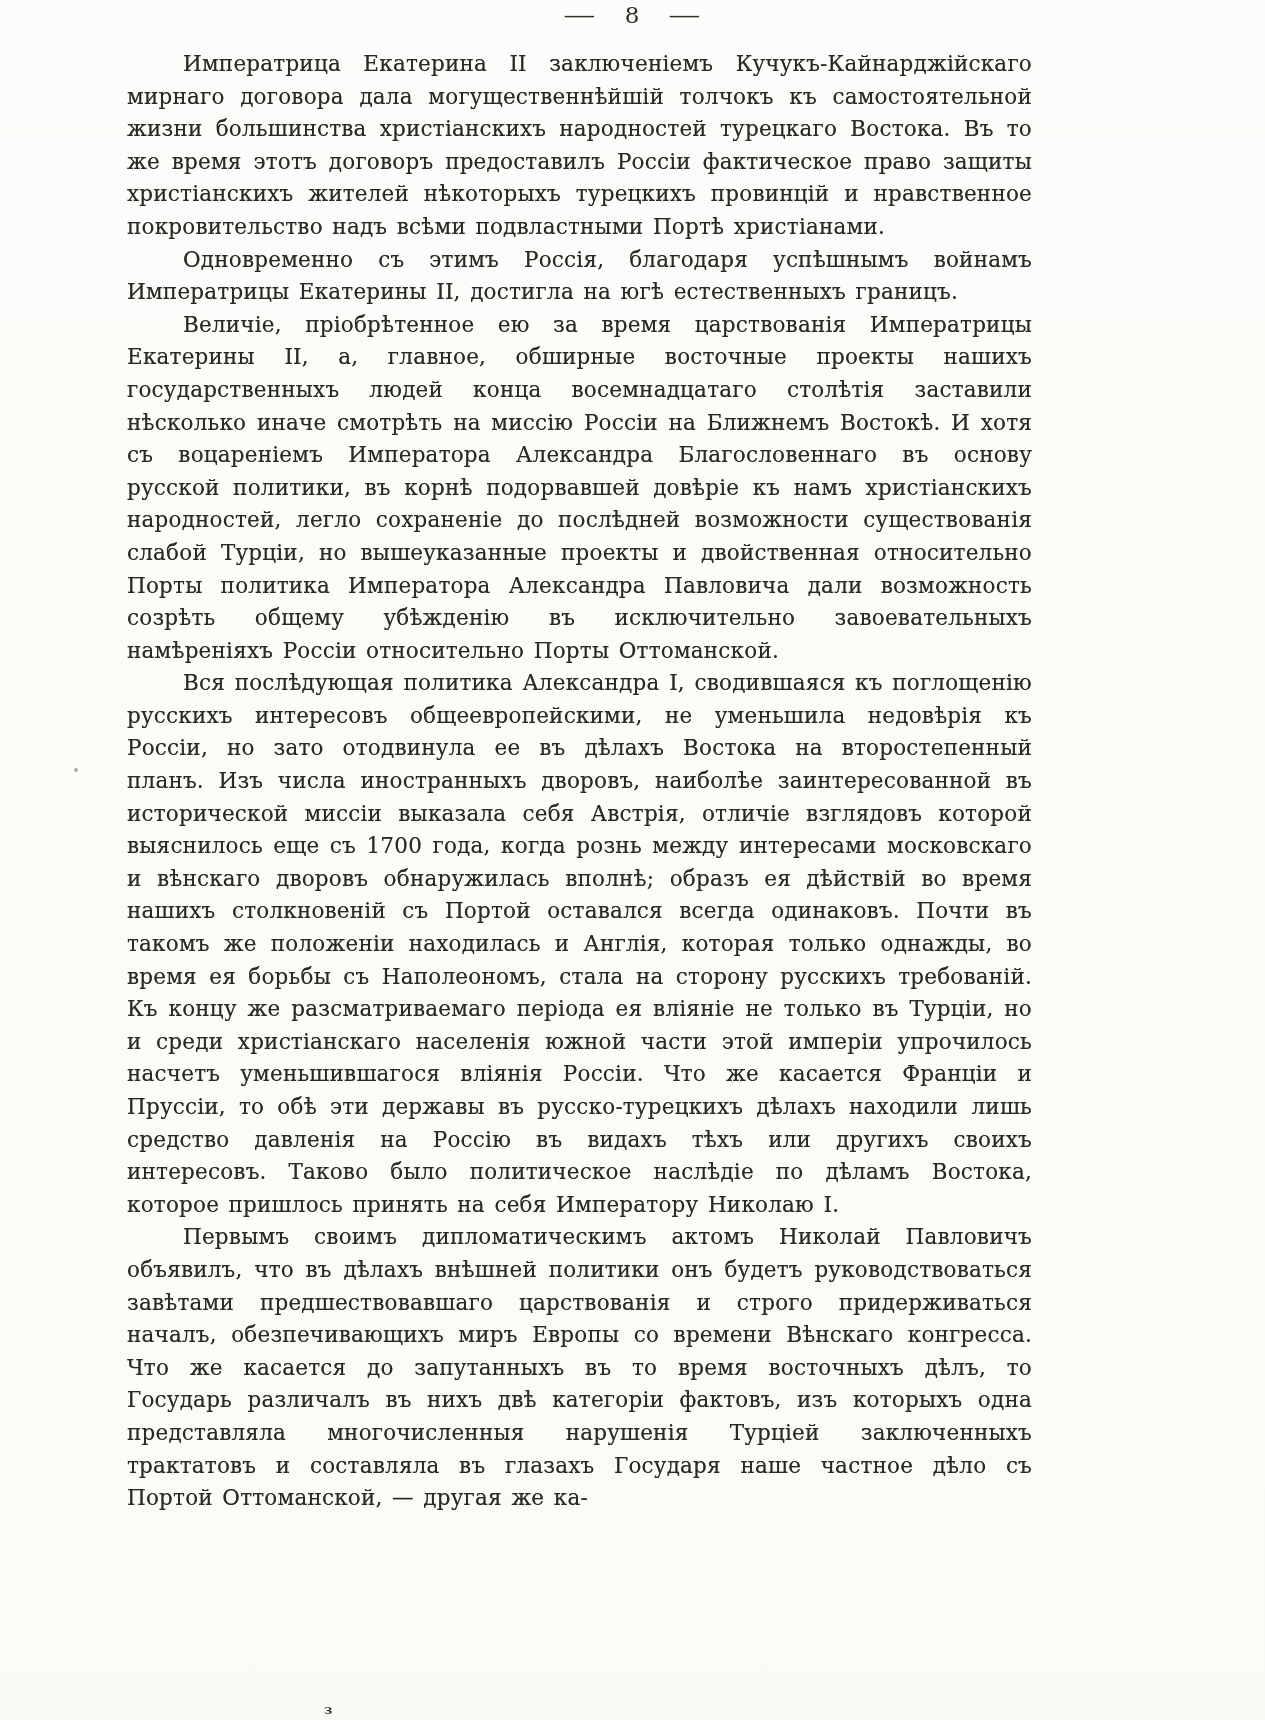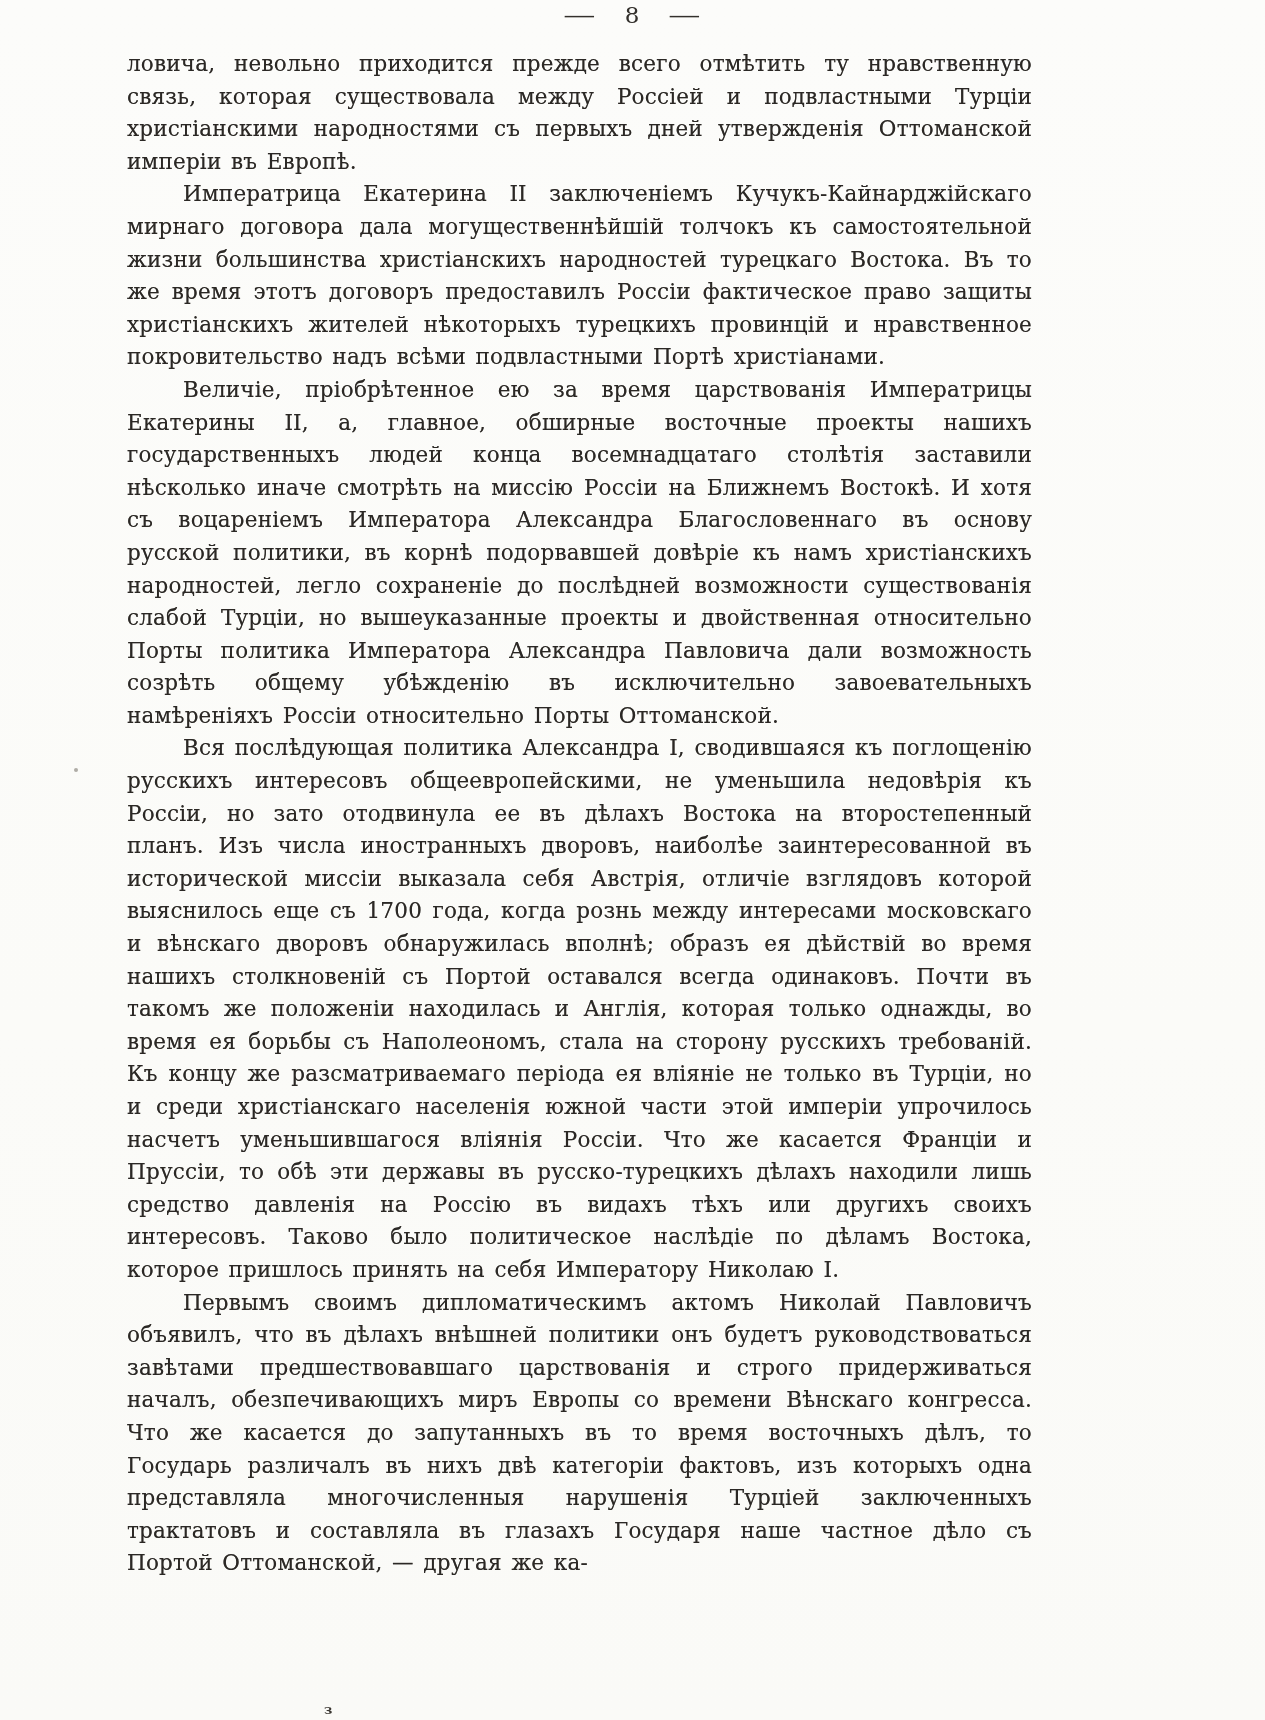--- a/index.html
+++ b/index.html
@@ -83,22 +83,22 @@
 
 <div class="page">
 
   <header class="page-header">
     <span class="dash">—</span>
     <span class="pagenum">8</span>
     <span class="dash">—</span>
   </header>
 
   <main class="text-block">
-    <p class="para cont">ловича, невольно приходится прежде всего отмѣтить ту нравственную связь, которая существовала между Россіей и подвластными Турціи христіанскими народностями съ первыхъ дней утвержденія Оттоманской имперіи въ Европѣ.</p>
     <p class="para">Императрица Екатерина II заключеніемъ Кучукъ-Кайнарджійскаго мирнаго договора дала могущественнѣйшій толчокъ къ самостоятельной жизни большинства христіанскихъ народностей турецкаго Востока. Въ то же время этотъ договоръ предоставилъ Россіи фактическое право защиты христіанскихъ жителей нѣкоторыхъ турецкихъ провинцій и нравственное покровительство надъ всѣми подвластными Портѣ христіанами.</p>
+    <p class="para">Одновременно съ этимъ Россія, благодаря успѣшнымъ войнамъ Императрицы Екатерины II, достигла на югѣ естественныхъ границъ.</p>
     <p class="para">Величіе, пріобрѣтенное ею за время царствованія Императрицы Екатерины II, а, главное, обширные восточные проекты нашихъ государственныхъ людей конца восемнадцатаго столѣтія заставили нѣсколько иначе смотрѣть на миссію Россіи на Ближнемъ Востокѣ. И хотя съ воцареніемъ Императора Александра Благословеннаго въ основу русской политики, въ корнѣ подорвавшей довѣріе къ намъ христіанскихъ народностей, легло сохраненіе до послѣдней возможности существованія слабой Турціи, но вышеуказанные проекты и двойственная относительно Порты политика Императора Александра Павловича дали возможность созрѣть общему убѣжденію въ исключительно завоевательныхъ намѣреніяхъ Россіи относительно Порты Оттоманской.</p>
     <p class="para">Вся послѣдующая политика Александра I, сводившаяся къ поглощенію русскихъ интересовъ общеевропейскими, не уменьшила недовѣрія къ Россіи, но зато отодвинула ее въ дѣлахъ Востока на второстепенный планъ. Изъ числа иностранныхъ дворовъ, наиболѣе заинтересованной въ исторической миссіи выказала себя Австрія, отличіе взглядовъ которой выяснилось еще съ 1700 года, когда рознь между интересами московскаго и вѣнскаго дворовъ обнаружилась вполнѣ; образъ ея дѣйствій во время нашихъ столкновеній съ Портой оставался всегда одинаковъ. Почти въ такомъ же положеніи находилась и Англія, которая только однажды, во время ея борьбы съ Наполеономъ, стала на сторону русскихъ требованій. Къ концу же разсматриваемаго періода ея вліяніе не только въ Турціи, но и среди христіанскаго населенія южной части этой имперіи упрочилось насчетъ уменьшившагося вліянія Россіи. Что же касается Франціи и Пруссіи, то обѣ эти державы въ русско-турецкихъ дѣлахъ находили лишь средство давленія на Россію въ видахъ тѣхъ или другихъ своихъ интересовъ. Таково было политическое наслѣдіе по дѣламъ Востока, которое пришлось принять на себя Императору Николаю I.</p>
     <p class="para">Первымъ своимъ дипломатическимъ актомъ Николай Павловичъ объявилъ, что въ дѣлахъ внѣшней политики онъ будетъ руководствоваться завѣтами предшествовавшаго царствованія и строго придерживаться началъ, обезпечивающихъ миръ Европы со времени Вѣнскаго конгресса. Что же касается до запутанныхъ въ то время восточныхъ дѣлъ, то Государь различалъ въ нихъ двѣ категоріи фактовъ, изъ которыхъ одна представляла многочисленныя нарушенія Турціей заключенныхъ трактатовъ и составляла въ глазахъ Государя наше частное дѣло съ Портой Оттоманской, — другая же ка-</p>
   </main>
 
   <span class="margin-speck"></span>
   <span class="printers-mark">з</span>
 
 </div>
 

